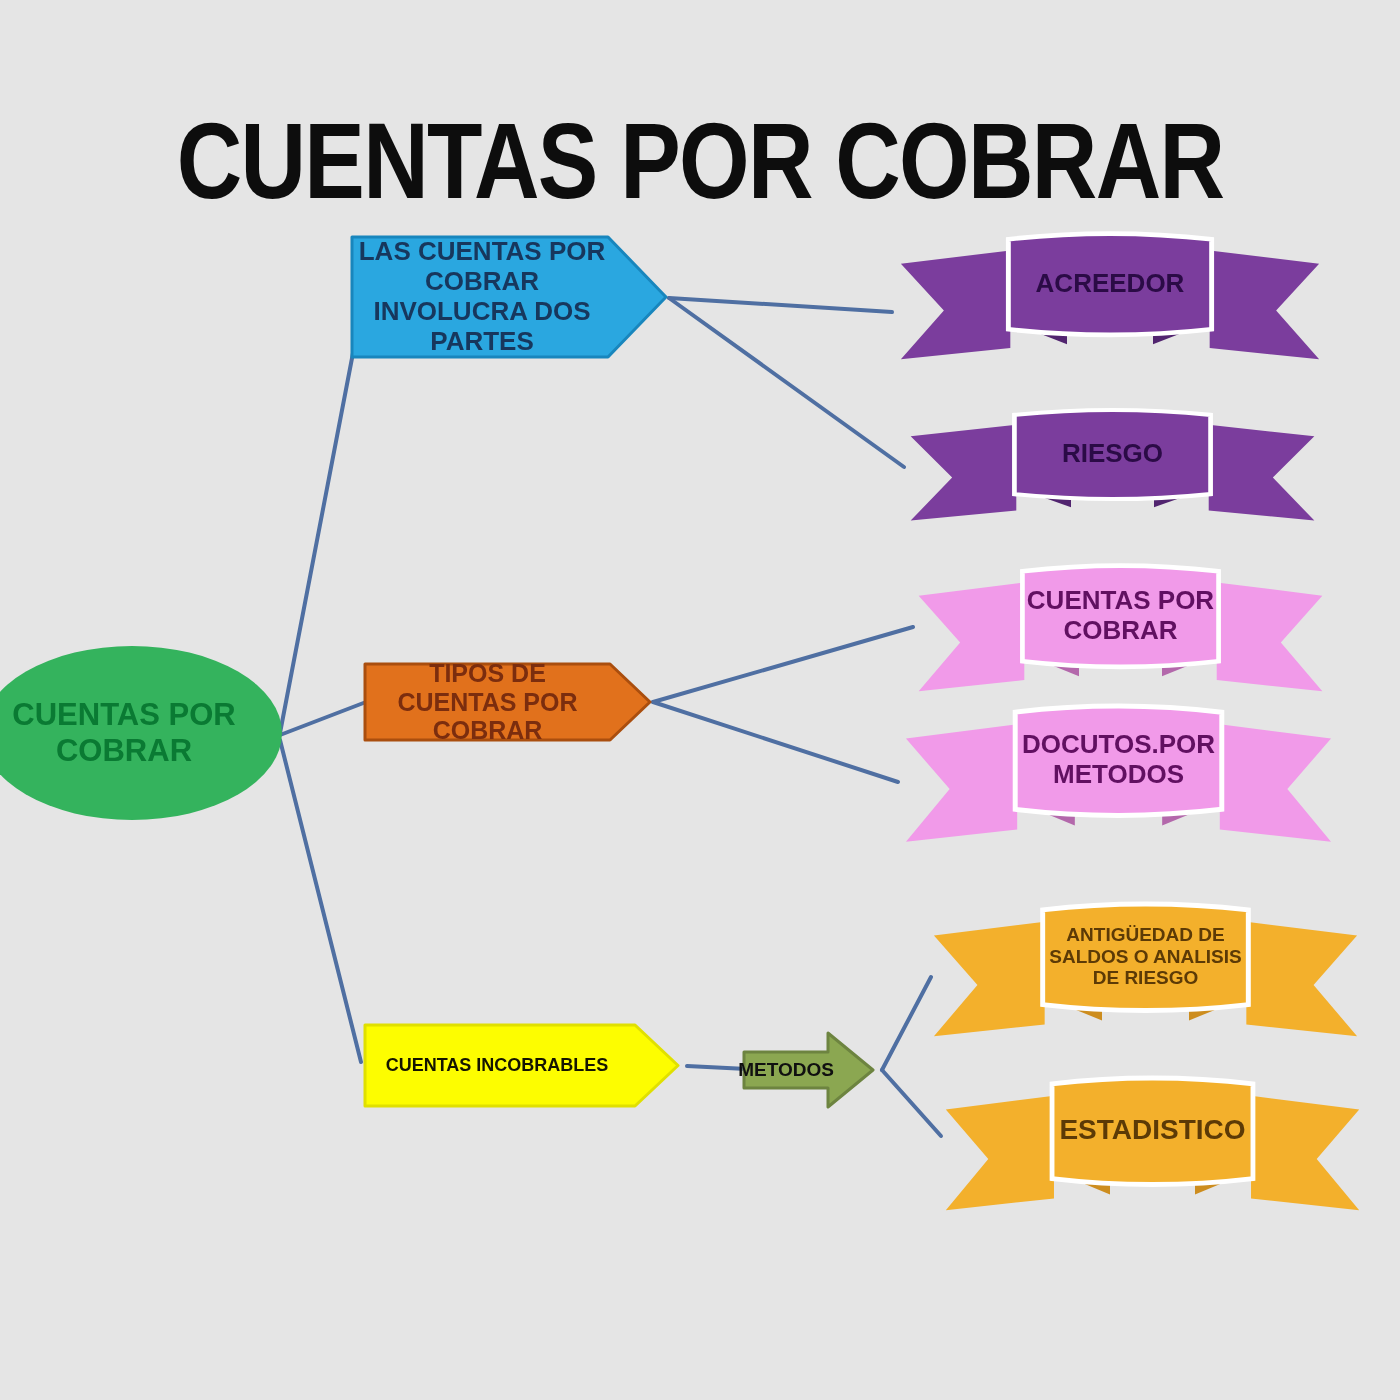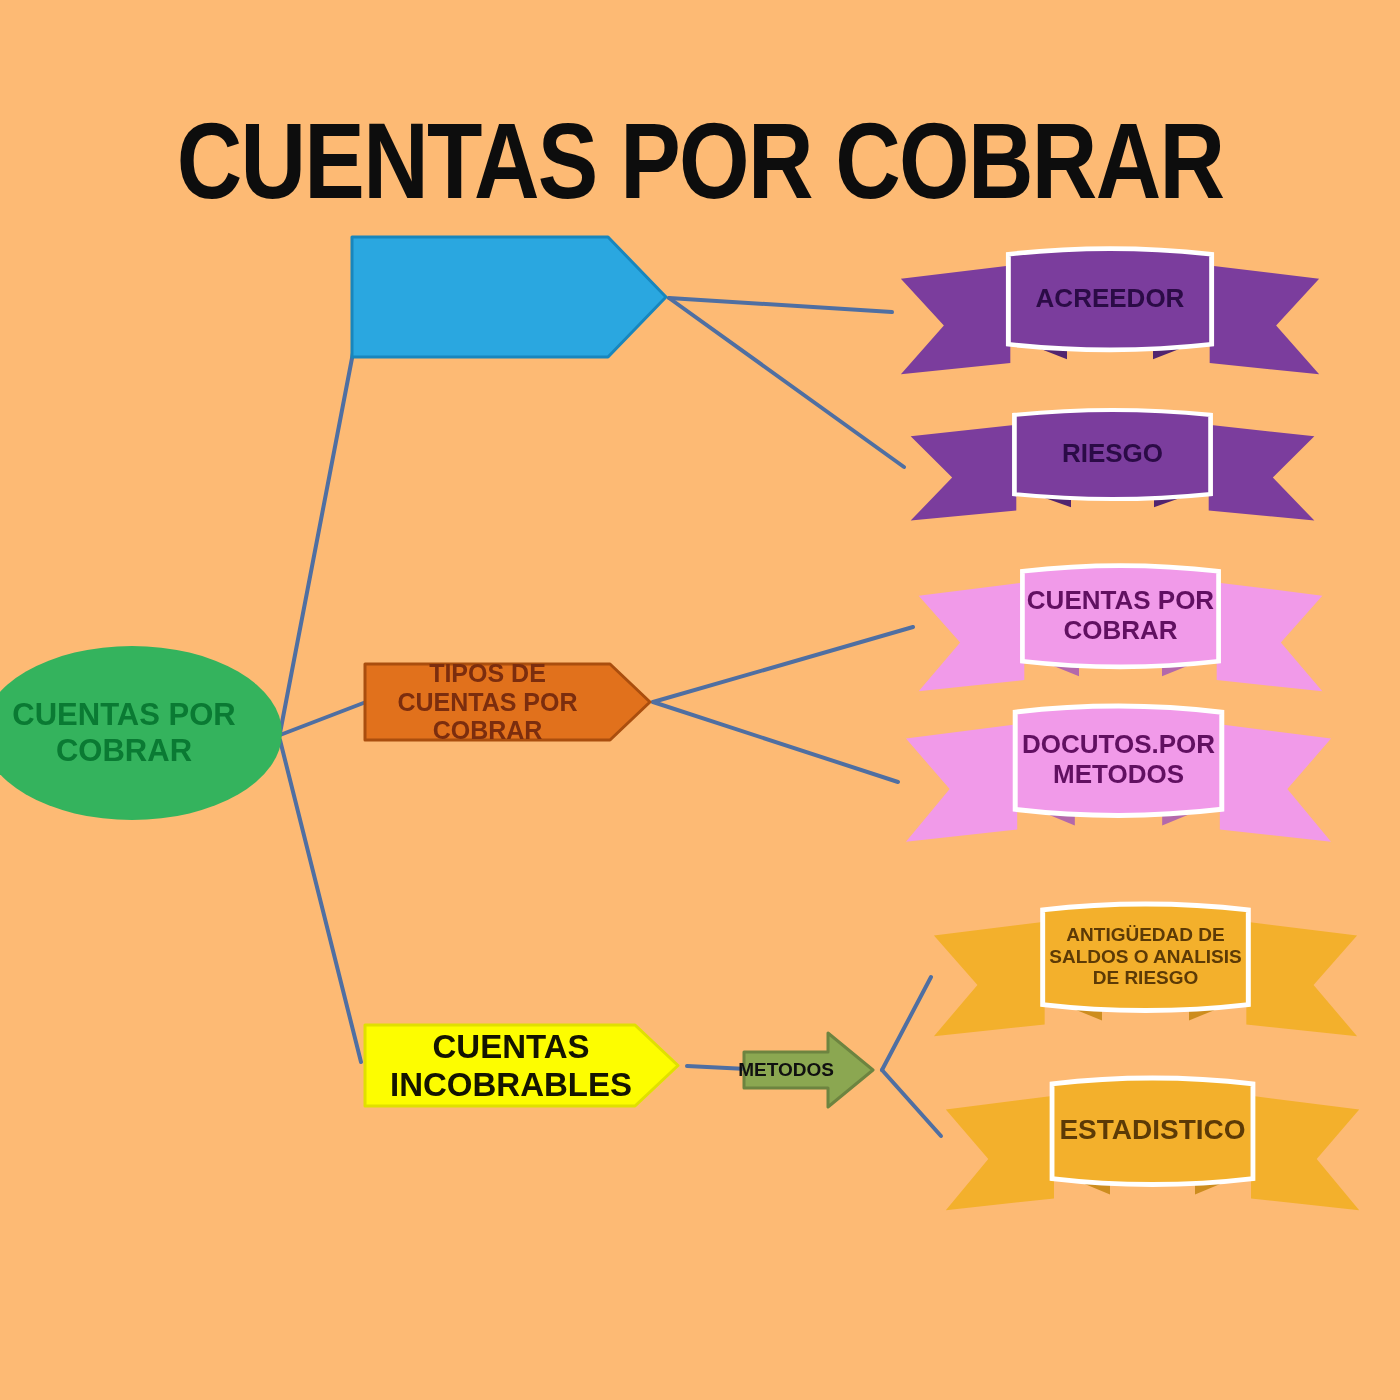--- a/index.html
+++ b/index.html
@@ -1,18 +1,18 @@
 <!DOCTYPE html>
 <html style="--connector: #4f6fa2;"><head>
 <meta charset="utf-8">
 <style>
   html,body{margin:0;padding:0;background:#fff;}
   #canvas{
     position:relative;width:1400px;height:1400px;overflow:hidden;
-    background:#fdba74;font-family:"Liberation Sans", sans-serif;
+    background:#e5e5e5;font-family:"Liberation Sans", sans-serif;
   }
   #title{
     position:absolute;top:98px;left:0;width:100%;text-align:center;
     font-weight:bold;font-size:108px;color:#0d0d0d;white-space:nowrap;
   }
   #title .squeeze{display:inline-block;transform:scaleX(0.84);transform-origin:center;letter-spacing:-2px;}
   .connectors{position:absolute;left:0;top:0;z-index:0;}
   .connectors line{stroke:var(--connector,#4f6fa2);stroke-width:4;stroke-linecap:round;}
   .node{position:absolute;z-index:1;}
   .shape-svg{position:absolute;left:0;top:0;width:100%;height:100%;overflow:visible;display:block;}
@@ -46,23 +46,24 @@
   </svg>
 
   <div class="node" style="left: -18px; top: 646px; width: 300px; height: 174px; background: rgb(52, 179, 93); border-radius: 50%;">
     <div class="label ellipse-label" style="font-size: 31px; color: rgb(10, 122, 51);">CUENTAS POR COBRAR</div>
   </div>
 
   <div class="node" style="left:350px;top:235px;width:318px;height:124px">
     <svg class="shape-svg" viewBox="0 0 318 124">
         <polygon points="2,2 258,2 316,62 258,122 2,122" fill="#2aa7e0" stroke="#1886bd" stroke-width="3" stroke-linejoin="round"></polygon>
       </svg>
+    <div class="label" style="left: 6px; width: 252px; font-size: 26px; color: rgb(23, 55, 93);">LAS CUENTAS POR COBRAR INVOLUCRA DOS PARTES</div>
   </div>
 
-  <div class="node" style="left:895px;top:243px;width:430px;height:150px">
+  <div class="node" style="left:895px;top:228px;width:430px;height:150px">
     <svg class="shape-svg" viewBox="0 0 440 160" preserveAspectRatio="none">
         <path d="M118,24 L6,38 L50,88 L6,140 L118,128 Z" fill="#7b3d9d"></path>
         <path d="M322,24 L434,38 L390,88 L434,140 L322,128 Z" fill="#7b3d9d"></path>
         <path d="M117,100 L176,100 L176,124 Z" fill="#51246f"></path>
         <path d="M323,100 L264,100 L264,124 Z" fill="#51246f"></path>
         <path d="M116,12 Q220,0 324,12 L324,108 Q220,120 116,108 Z" fill="#7b3d9d" stroke="#ffffff" stroke-width="5"></path>
       </svg>
     <div class="label ribbon-label" style="font-size: 26px; color: rgb(43, 11, 70);">ACREEDOR</div>
   </div>
 
@@ -103,21 +104,21 @@
         <path d="M323,100 L264,100 L264,124 Z" fill="#b368ab"></path>
         <path d="M116,12 Q220,0 324,12 L324,108 Q220,120 116,108 Z" fill="#f19ae9" stroke="#ffffff" stroke-width="5"></path>
       </svg>
     <div class="label ribbon-label" style="font-size: 26px; color: rgb(97, 16, 97);">DOCUTOS.POR METODOS</div>
   </div>
 
   <div class="node" style="left:363px;top:1023px;width:317px;height:85px">
     <svg class="shape-svg" viewBox="0 0 317 85">
         <polygon points="2,2 272,2 315,42.5 272,83 2,83" fill="#fdfd00" stroke="#e0e000" stroke-width="3" stroke-linejoin="round"></polygon>
       </svg>
-    <div class="label" style="left: 20px; width: 256px; font-size: 33px; color: rgb(20, 20, 0);">CUENTAS INCOBRABLES</div>
+    <div class="label" style="left: 6px; width: 256px; font-size: 18px; color: rgb(20, 20, 0);">CUENTAS INCOBRABLES</div>
   </div>
 
   <div class="node" style="left:742px;top:1028px;width:134px;height:84px">
     <svg class="shape-svg" viewBox="0 0 134 84">
         <polygon points="2,24 86,24 86,5 131,42 86,79 86,60 2,60" fill="#8ba751" stroke="#6d8440" stroke-width="3" stroke-linejoin="round"></polygon>
       </svg>
     <div class="label" style="left: 0px; width: 88px; font-size: 19px; white-space: nowrap; color: rgb(16, 16, 16);">METODOS</div>
   </div>
 
   <div class="node" style="left:940px;top:1072px;width:425px;height:158px">

